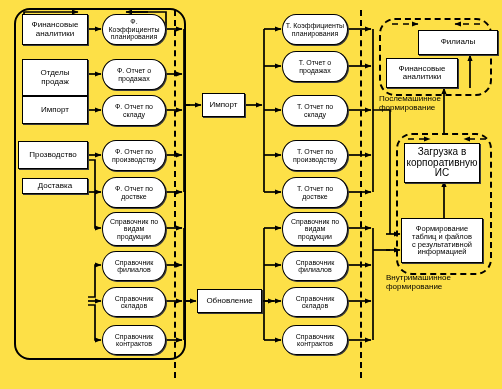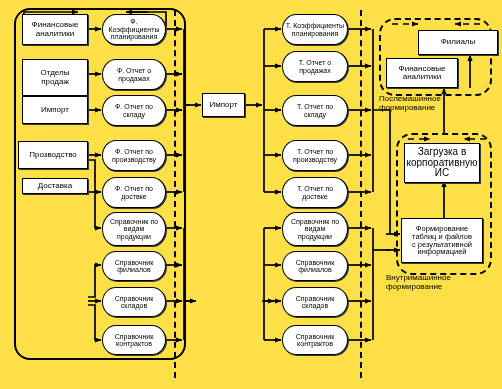--- a/index.html
+++ b/index.html
@@ -198,20 +198,23 @@
     </div>
 
   <div class="node cyl" style="left:102px;top:325px;width:64px;height:30px;font-size:7px;">
     <span>Справочник<br>контрактов</span>
     </div>
 
   <div class="node rect" style="left:202px;top:93px;width:43px;height:24px;font-size:8px;">
     <span>Импорт</span>
     </div>
 
+  <div class="node rect" style="left:197px;top:289px;width:65px;height:24px;font-size:8px;">
+    <span>Обновление</span>
+    </div>
 
   <div class="node cyl" style="left:282px;top:14px;width:66px;height:31px;font-size:7px;">
     <span>Т. Коэффициенты<br>планирования</span>
     </div>
 
   <div class="node cyl" style="left:282px;top:51px;width:66px;height:31px;font-size:7px;">
     <span>Т. Отчет о<br>продажах</span>
     </div>
 
   <div class="node cyl" style="left:282px;top:95px;width:66px;height:31px;font-size:7px;">

